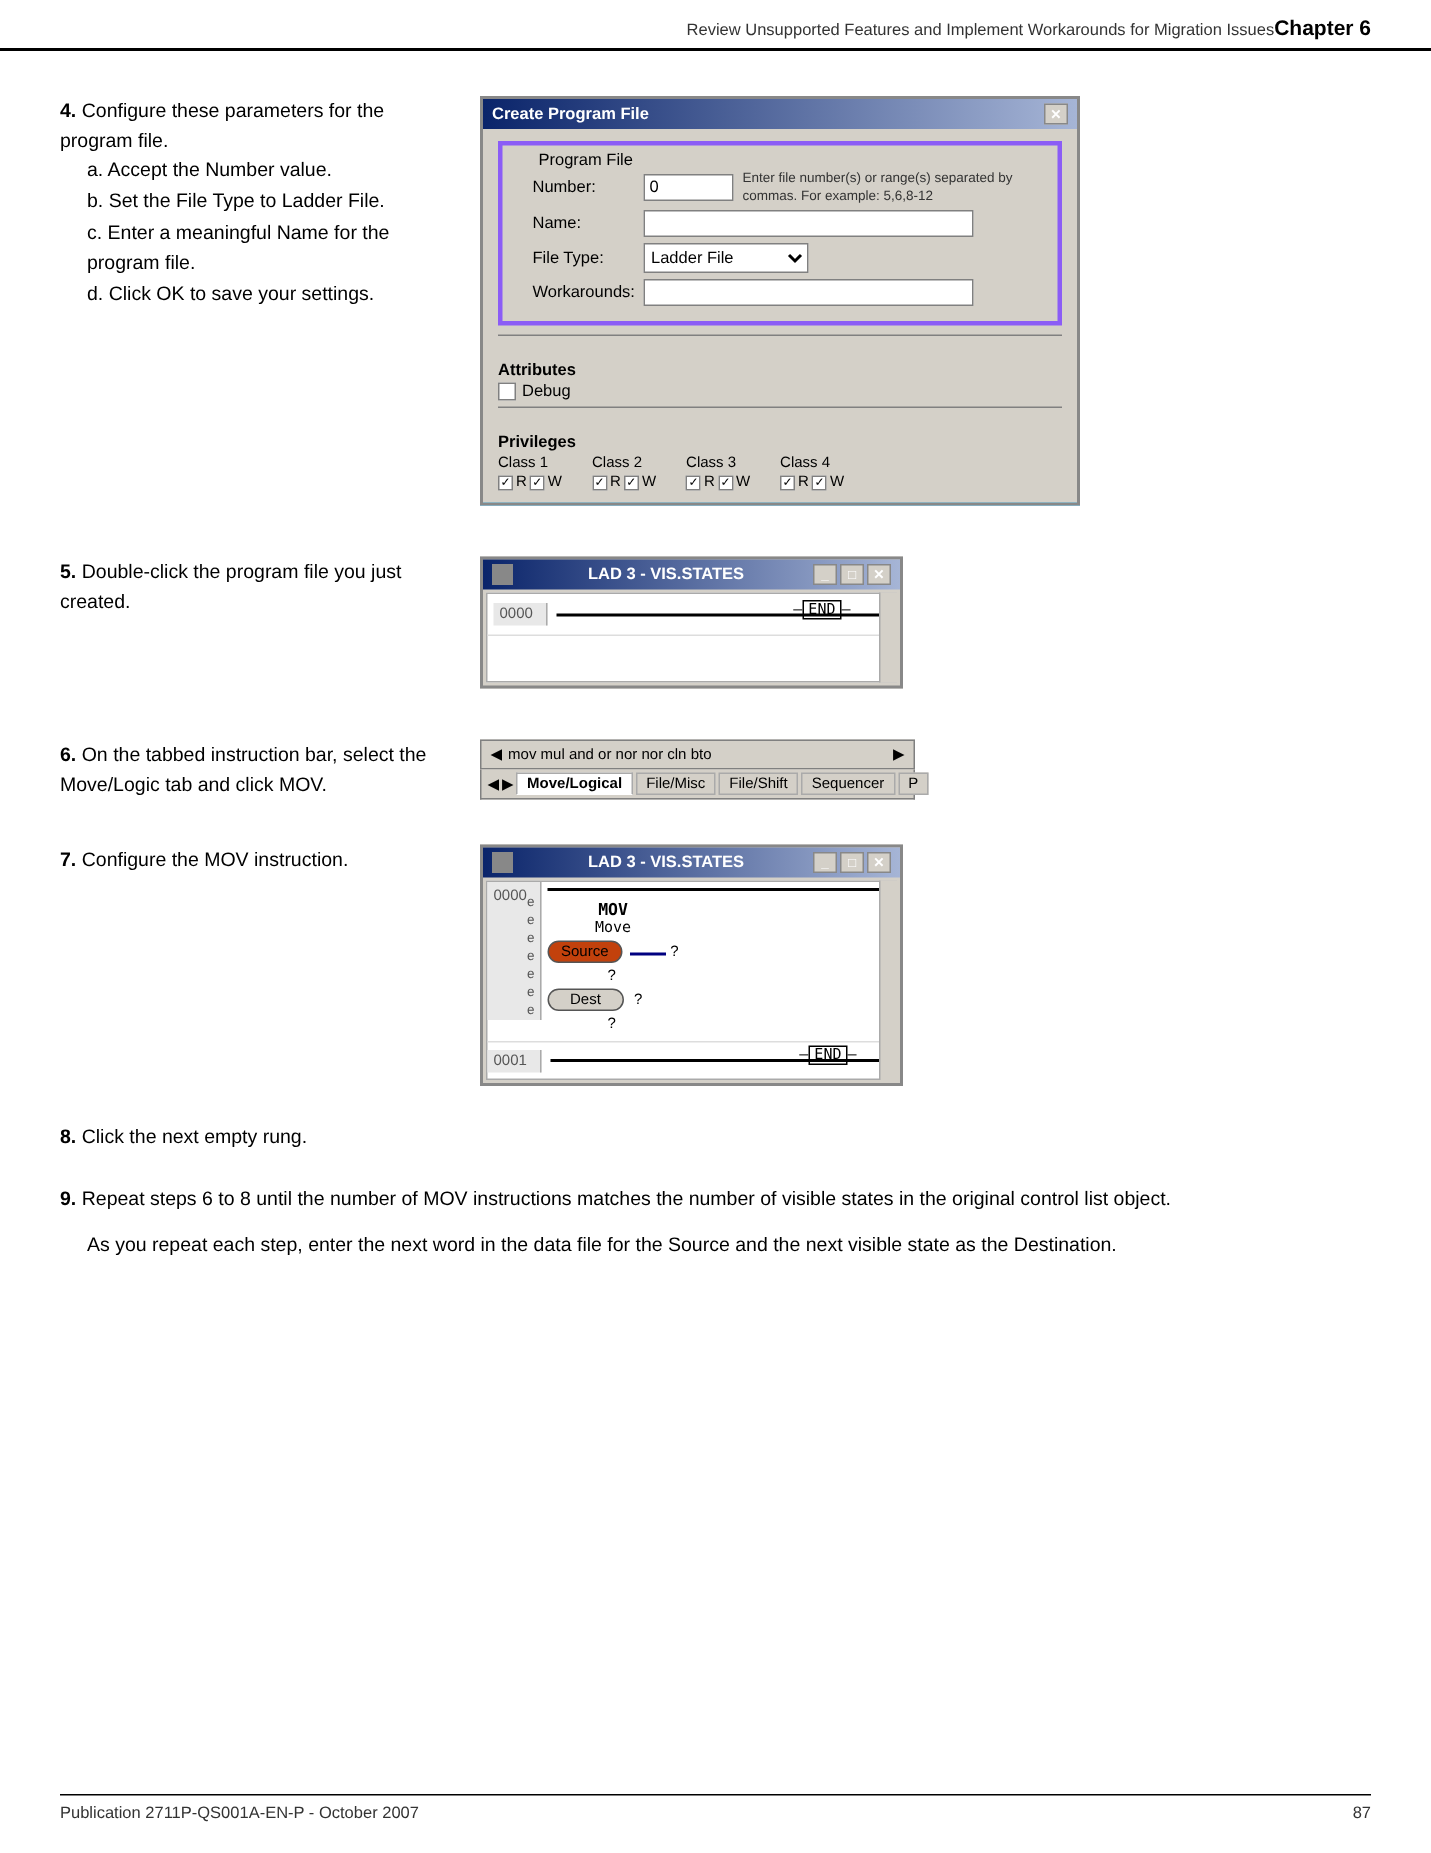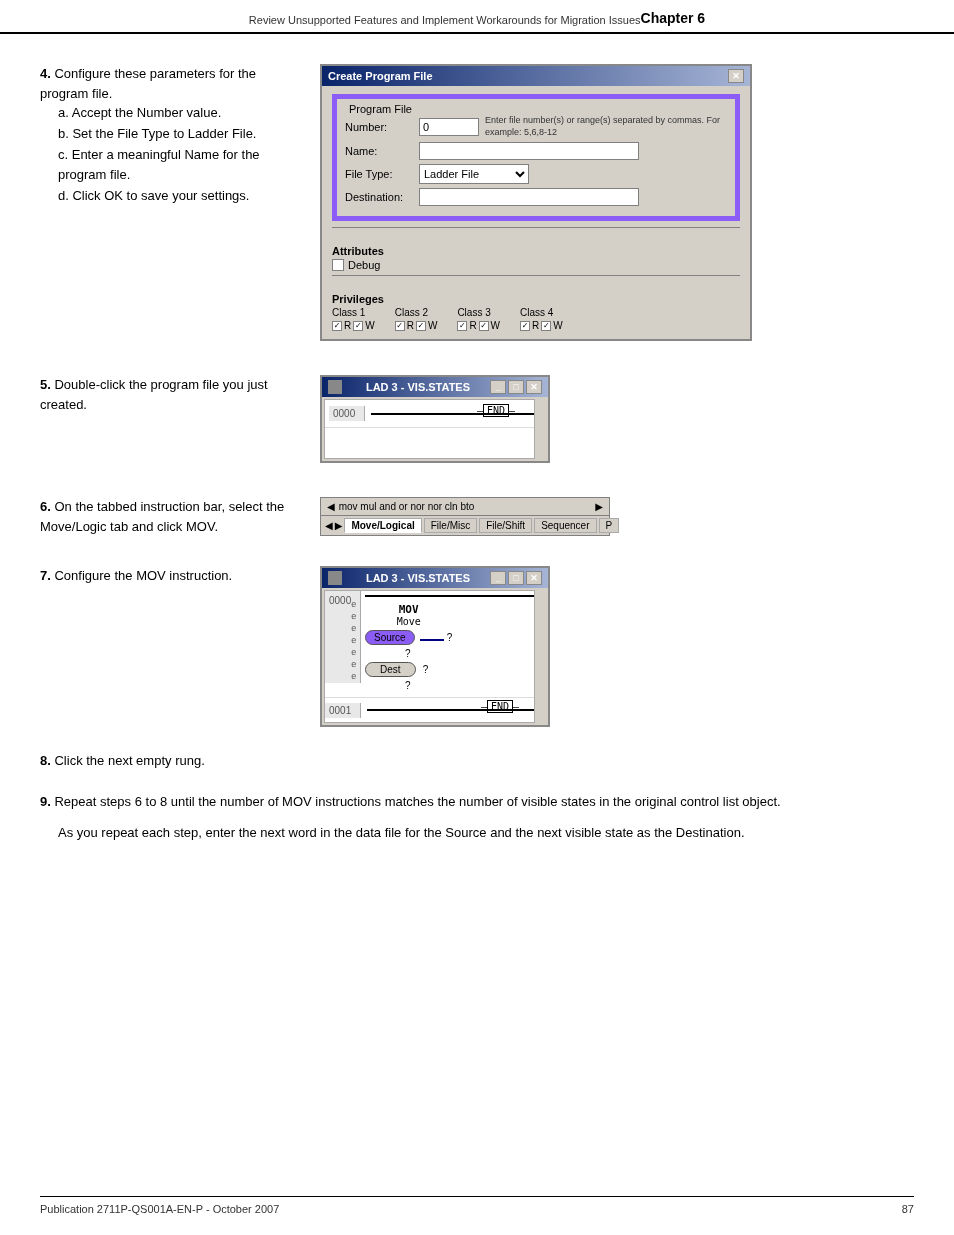--- a/index.html
+++ b/index.html
@@ -11,21 +11,21 @@
       width: 954px;
       min-height: 1235px;
       position: relative;
     }
 
     
     .page-header {
       border-bottom: 2px solid #000;
       padding: 10px 40px 6px 40px;
       display: flex;
-      justify-content: center;
+      justify-content: flex-end;
       align-items: flex-end;
     }
     .page-header-title {
       font-size: 11px;
       color: #333;
     }
     .page-header-chapter {
       font-size: 14px;
       font-weight: bold;
       color: #000;
@@ -74,21 +74,21 @@
       line-height: 1.6;
       flex: 1;
     }
 
     
     .win-dialog {
       border: 2px solid #888;
       background: #0ea5e9;
       font-size: 11px;
       font-family: 'Tahoma', Arial, sans-serif;
-      width: 432px;
+      width: 400px;
     }
     .win-titlebar {
       background: linear-gradient(to right, #0a246a, #a6b5d6);
       color: #fff;
       font-size: 11px;
       font-weight: bold;
       padding: 3px 6px;
       display: flex;
       justify-content: space-between;
       align-items: center;
@@ -106,22 +106,22 @@
       display: flex;
       align-items: center;
       justify-content: center;
       cursor: pointer;
     }
     .win-body {
       padding: 8px 10px;
       background: #d4d0c8;
     }
     .win-fieldset {
-      border: 5px solid #8b5cf6;
-      padding: 4px 8px 6px 8px;
+      border: 3px solid #8b5cf6;
+      padding: 4px 8px 6px 20px;
       margin-bottom: 6px;
     }
     .win-legend {
       font-size: 11px;
       font-weight: normal;
       padding: 0 4px;
     }
     .win-row {
       display: flex;
       align-items: center;
@@ -219,21 +219,21 @@
       justify-content: center;
       font-size: 8px;
     }
 
     
     .lad-win {
       border: 2px solid #888;
       background: #d4d0c8;
       font-size: 11px;
       font-family: 'Tahoma', Arial, sans-serif;
-      width: 230px;
+      width: 282px;
     }
     .lad-titlebar {
       background: linear-gradient(to right, #0a246a, #a6b5d6);
       color: #fff;
       font-size: 11px;
       font-weight: bold;
       padding: 3px 6px;
       display: flex;
       justify-content: space-between;
       align-items: center;
@@ -388,21 +388,21 @@
                 </div>
 
                 <div class="win-row">
                   <span class="win-label">File Type:</span>
                   <select class="win-select" style="width:110px;flex:none;">
                     <option>Ladder File</option>
                   </select>
                 </div>
 
                 <div class="win-row">
-                  <span class="win-label">Destination:</span>
+                  <span class="win-label">Workarounds:</span>
                   <input class="win-input" style="width: 220px; flex: 0 0 auto;">
                 </div>
               </div>
 
               <div class="win-divider"></div>
               <div class="win-section-label">Attributes</div>
               <div class="win-checkbox-row">
                 <div class="win-checkbox"></div>
                 <span>Debug</span>
               </div>
@@ -546,21 +546,21 @@
                 </div>
               </div>
               <div style="flex:1;padding:4px;position:relative;">
                 
                 <div style="height:2px;background:#000;width:100%;margin-bottom:6px;"></div>
                 
                 <div style="display:inline-block;text-align:left;">
                   <div style="text-align:center;font-weight:bold;font-size:11px;font-family:monospace;">MOV</div>
                   <div style="text-align:center;font-size:10px;font-family:monospace;">Move</div>
                   <div style="margin:3px 0;">
-                    <div style="display:inline-block;border:1px solid #555;border-radius:8px;padding:1px 8px;font-size:10px;background:#8b5cf6;">Source</div>
+                    <div style="display:inline-block;border:1px solid #555;border-radius:8px;padding:1px 8px;font-size:10px;background:#c2410c;">Source</div>
                     <div style="display:inline-block;background:#000080;color:#fff;font-size:10px;padding:1px 12px;margin-left:2px;"></div>
                     <span style="font-size:10px;">?</span>
                   </div>
                   <div style="margin:2px 0;font-size:10px;margin-left:40px;">?</div>
                   <div style="margin:3px 0;">
                     <div style="display:inline-block;border:1px solid #555;border-radius:8px;padding:1px 14px;font-size:10px;background:#d4d0c8;">Dest</div>
                     <span style="font-size:10px;margin-left:4px;">?</span>
                   </div>
                   <div style="margin:2px 0;font-size:10px;margin-left:40px;">?</div>
                 </div>

